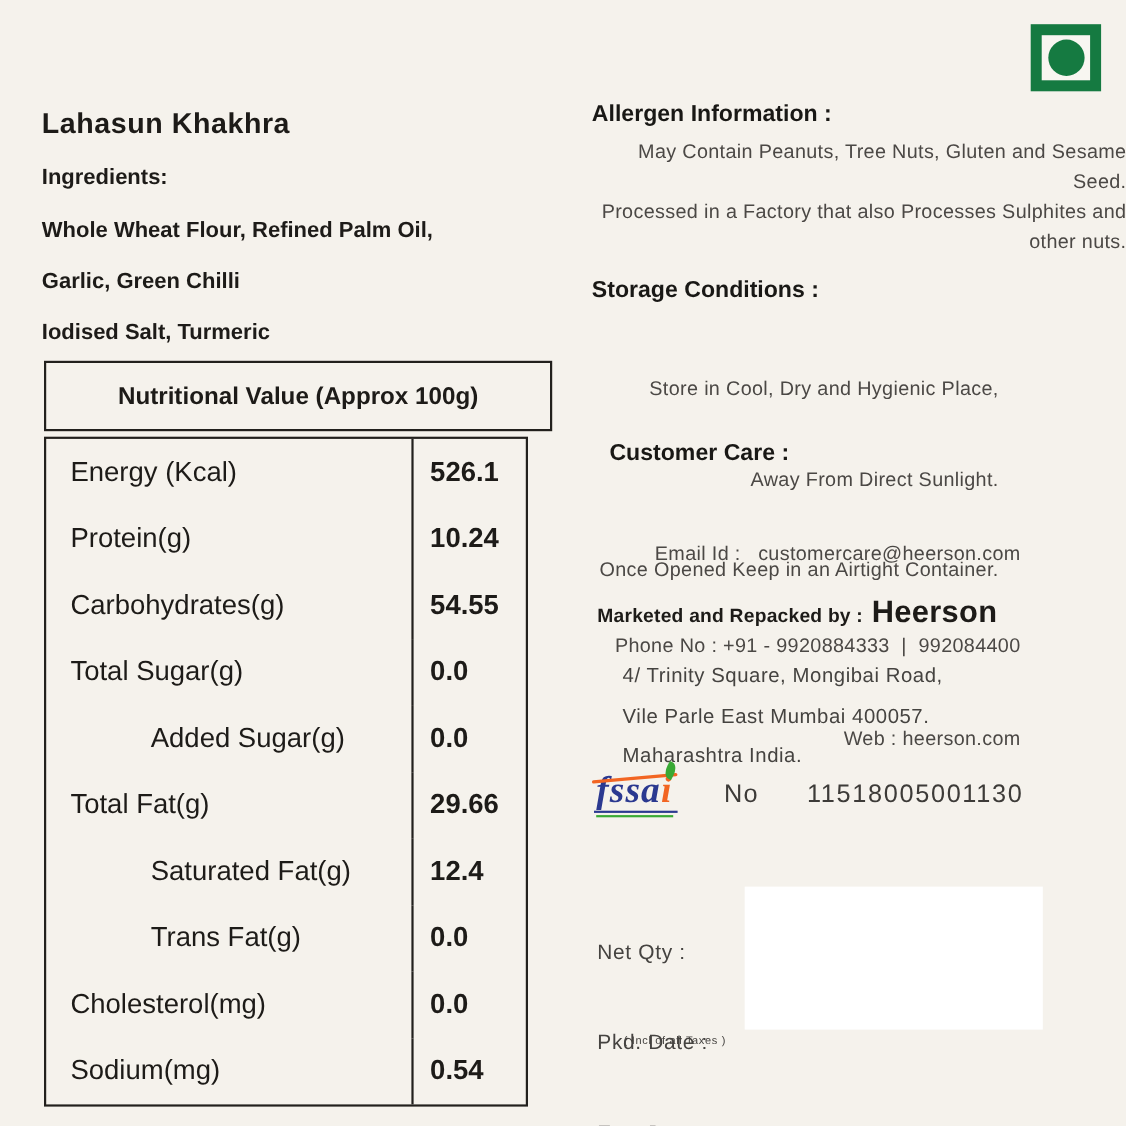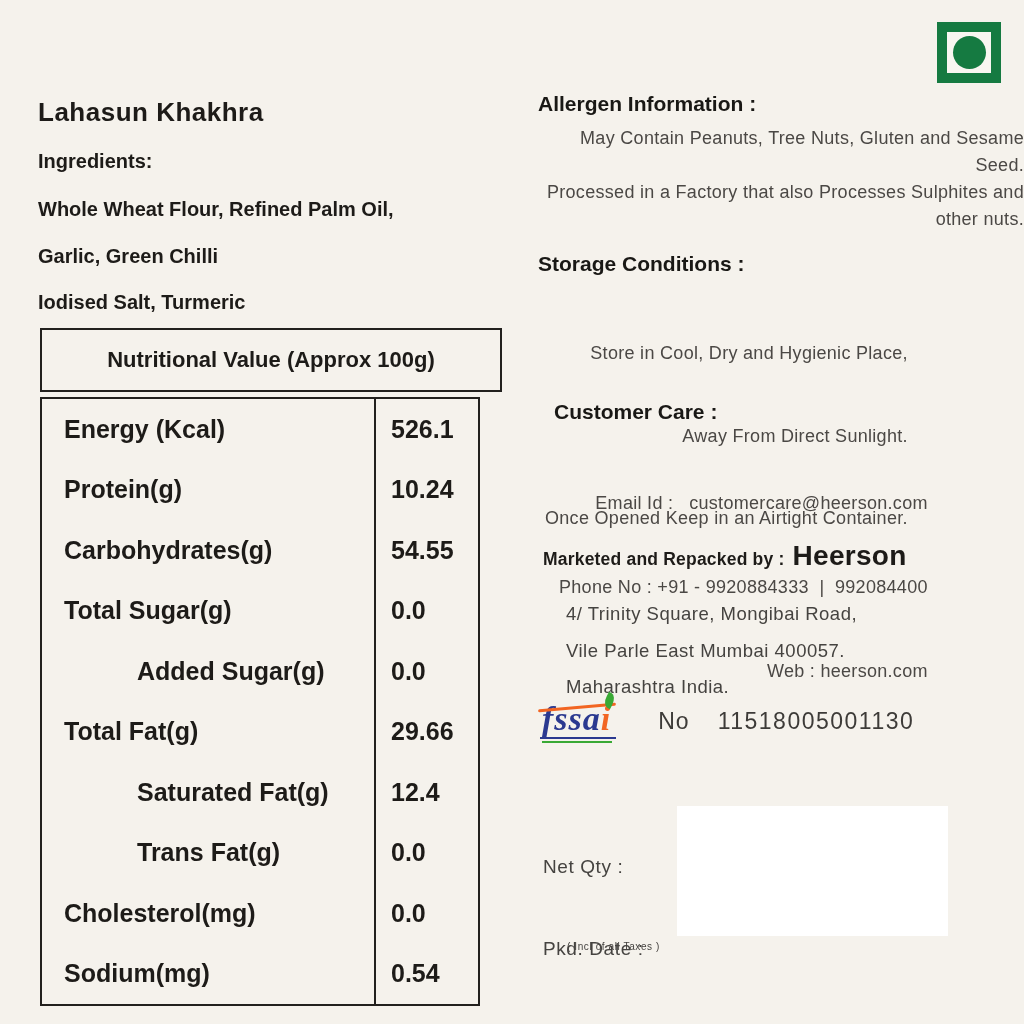--- a/index.html
+++ b/index.html
@@ -27,21 +27,21 @@
   }
   .ntable-body{
     left:40px;top:397px;width:440px;height:609px;
     border:2.5px solid #22201d;box-sizing:border-box;
     display:flex;flex-direction:column;
   }
   .trow{display:flex;flex:1;}
   .tlabel{
     width:334px;box-sizing:border-box;border-right:2.5px solid #22201d;
     display:flex;align-items:center;padding-left:22px;
-    font-size:25px;font-weight:bold;
+    font-size:25px;font-weight:normal;
   }
   .trow.indent .tlabel{padding-left:95px;}
   .tvalue{
     flex:1;display:flex;align-items:center;padding-left:15px;
     font-size:25px;font-weight:bold;
   }
 
   
   .rc-head{font-size:21px;font-weight:bold;color:#191815;margin-bottom:9px;white-space:nowrap;}
   .rc-body{font-size:18px;color:#4b4845;letter-spacing:.3px;white-space:pre;line-height:27.5px;text-align:right;}
@@ -65,21 +65,21 @@
     font-family:"Liberation Serif",serif;font-style:italic;font-weight:bold;
     font-size:34px;line-height:34px;padding:2px 6px 7px 2px;
   }
   .fssai-f{color:#2b3990;letter-spacing:1px;}
   .fssai-i{color:#f26522;}
   .fssai-swoosh{position:absolute;left:-2px;top:6px;width:102%;height:3px;background:#f26522;transform:rotate(-5deg);border-radius:2px;}
   .fssai-leaf{position:absolute;right:2px;top:-7px;width:9px;height:15px;background:#39a935;border-radius:0 70% 0 70%;transform:rotate(28deg);}
   .fssai-ul-navy{position:absolute;left:0;bottom:4px;width:100%;height:2.5px;background:#2b3990;}
   .fssai-ul-green{position:absolute;left:2px;bottom:0;width:92%;height:2.5px;background:#39a935;}
   .fssai-no{font-size:23px;color:#3d3b38;letter-spacing:1px;margin-left:42px;white-space:pre;}
-  .fssai-num{font-size:23px;color:#3d3b38;letter-spacing:1.5px;margin-left:28px;white-space:pre;}
+  .fssai-num{font-size:23px;color:#3d3b38;letter-spacing:1.5px;margin-left:44px;white-space:pre;}
 
   
   .netqty{left:543px;top:798px;font-size:19px;color:#454340;letter-spacing:.6px;line-height:27.4px;white-space:pre;}
   .fill-box{left:677px;top:806px;width:271px;height:130px;background:#ffffff;}
   .taxes{left:567px;top:941px;font-size:10px;color:#454340;letter-spacing:.6px;}
 
   
   .veg{
     left:937px;top:22px;width:64px;height:61px;box-sizing:border-box;
     border:10px solid #157a41;background:#f8f6f1;

